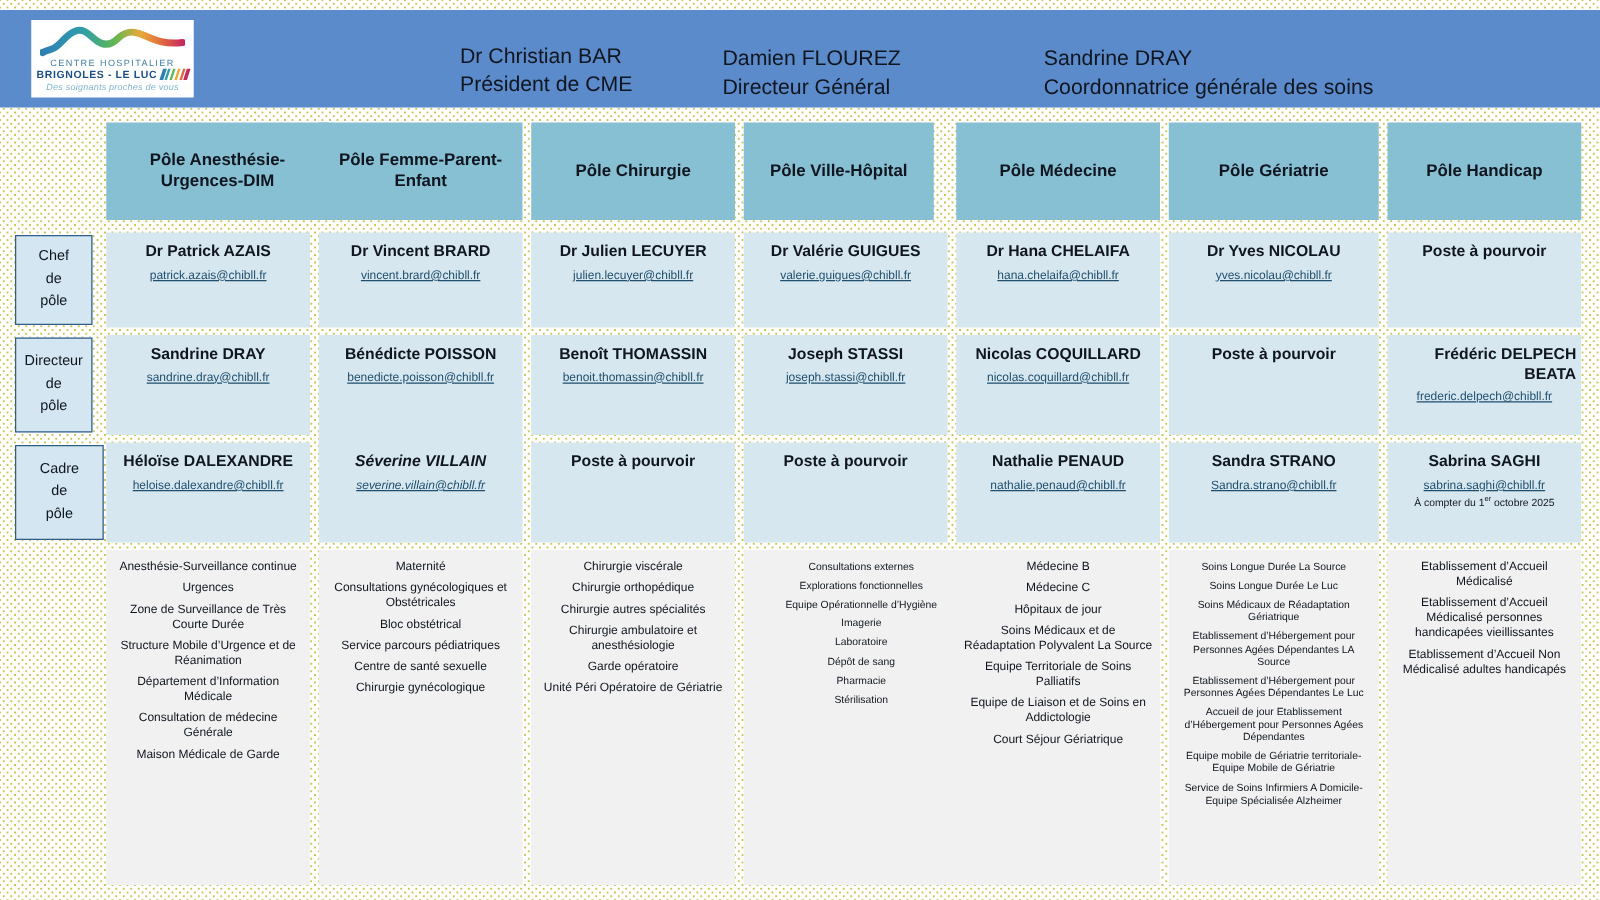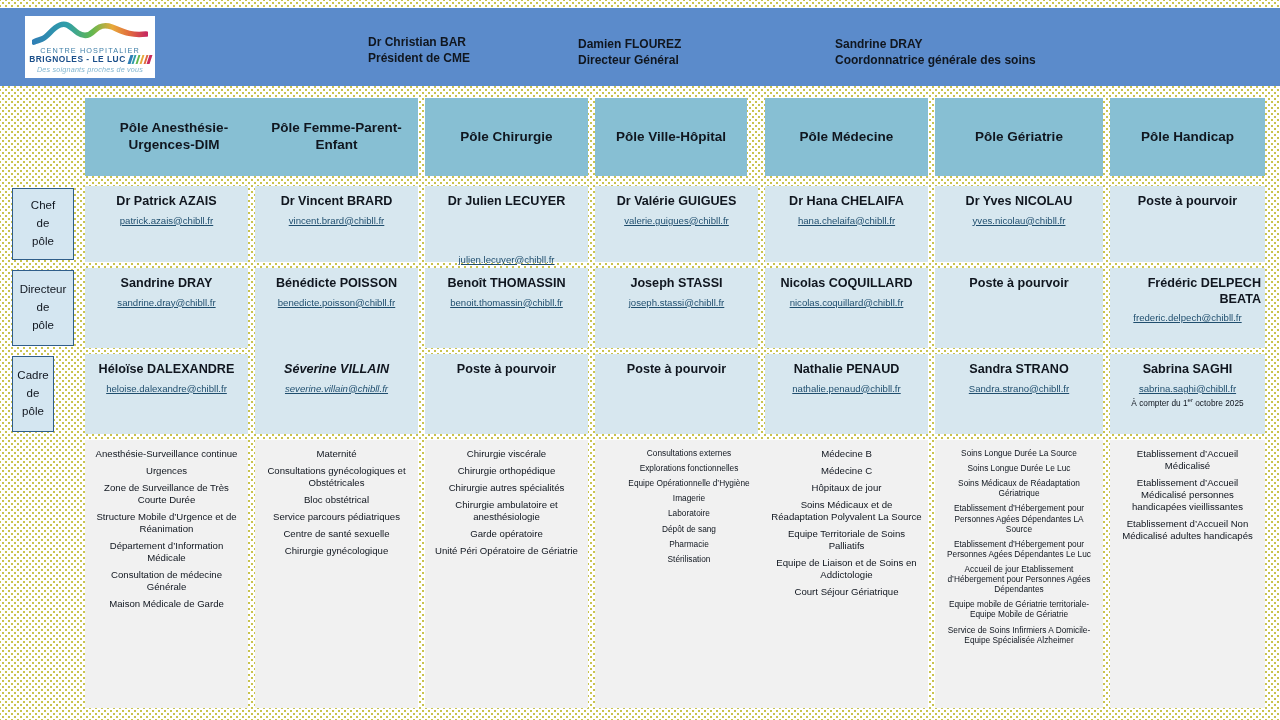--- a/index.html
+++ b/index.html
@@ -48,21 +48,21 @@
     font-weight: bold; line-height: 1.1;
   }
   .logo-bars { display: flex; gap: 1.3px; transform: skewX(-18deg); }
   .logo-bars i { display: block; width: 2.6px; height: 9px; }
   .logo-l3 {
     font-size: 7.2px; color: #7fb4cf; font-style: italic;
     line-height: 1.2; margin-top: 2px; letter-spacing: .2px;
   }
 
   .exec { position: absolute; color: #10161f; line-height: 1.35; }
-  .exec .n, .exec .t { font-weight: bold; font-size: 12px; white-space: nowrap; }
+  .exec .n, .exec .t { font-weight: normal; font-size: 17px; white-space: nowrap; }
 
   
   .grid-area { position: absolute; left: 0; top: 86px; width: 1280px; height: 634px; }
 
   .cell { position: absolute; }
 
   .pole-head {
     background: #87BFD3;
     display: flex; align-items: center; justify-content: center;
     text-align: center; padding: 4px 6px;
@@ -150,21 +150,21 @@
     </div>
   </div>
 
   <div class="grid-area" id="grid">
       <div class="cell rowlabel" style="left: 12px; top: 102px; width: 62px; height: 72px;">
         <span>Chef<br>de<br>pôle</span>
       </div>
       <div class="cell rowlabel" style="left: 12px; top: 184px; width: 62px; height: 76px;">
         <span>Directeur<br>de<br>pôle</span>
       </div>
-      <div class="cell rowlabel" style="left: 12px; top: 270px; width: 42px; height: 76px;">
+      <div class="cell rowlabel" style="left: 12px; top: 270px; width: 71px; height: 76px;">
         <span>Cadre<br>de<br>pôle</span>
       </div>
       <div class="cell pole-head" style="left: 85px; top: 12px; width: 178px; height: 78px;">
         <span>Pôle Anesthésie-Urgences-DIM</span>
       </div>
       <div class="cell person" style="left: 85px; top: 100px; width: 163px; height: 76px;">
         <div class="name">Dr Patrick AZAIS</div>
         <a class="mail" href="mailto:patrick.azais@chibll.fr">patrick.azais@chibll.fr</a>
       </div>
       <div class="cell person" style="left: 85px; top: 182px; width: 163px; height: 80px;">
@@ -203,21 +203,21 @@
         <div class="s">Maternité</div>
         <div class="s">Consultations gynécologiques et Obstétricales</div>
         <div class="s">Bloc obstétrical</div>
         <div class="s">Service parcours pédiatriques</div>
         <div class="s">Centre de santé sexuelle</div>
         <div class="s">Chirurgie gynécologique</div>
       </div>
       <div class="cell pole-head" style="left: 425px; top: 12px; width: 163px; height: 78px;">
         <span>Pôle Chirurgie</span>
       </div>
-      <div class="cell person" style="left: 425px; top: 100px; width: 163px; height: 76px; gap: 39px;">
+      <div class="cell person" style="left: 425px; top: 100px; width: 163px; height: 76px;">
         <div class="name">Dr Julien LECUYER</div>
         <a class="mail" href="mailto:julien.lecuyer@chibll.fr">julien.lecuyer@chibll.fr</a>
       </div>
       <div class="cell person" style="left: 425px; top: 182px; width: 163px; height: 80px;">
         <div class="name">Benoît THOMASSIN</div>
         <a class="mail" href="mailto:benoit.thomassin@chibll.fr">benoit.thomassin@chibll.fr</a>
       </div>
       <div class="cell person" style="left: 425px; top: 268px; width: 163px; height: 80px;">
         <div class="name">Poste à pourvoir</div>
       </div>

